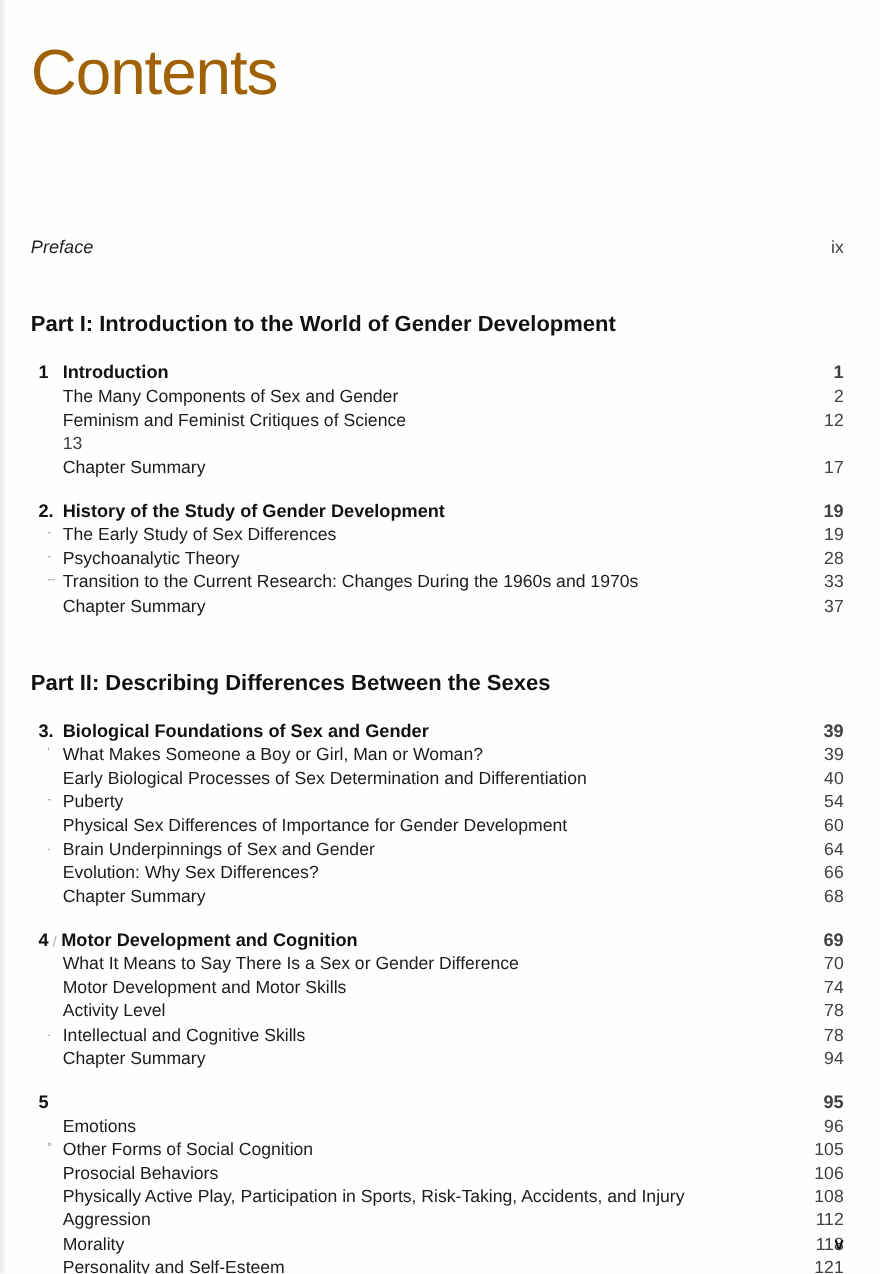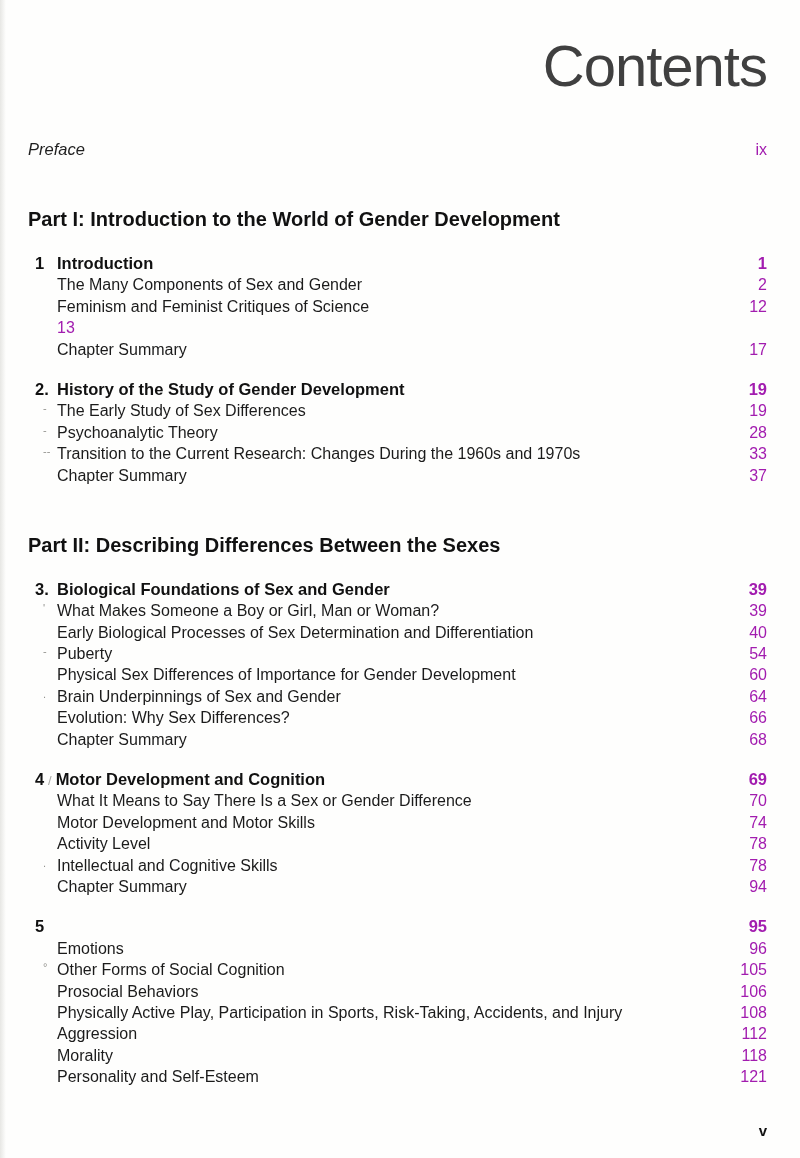--- a/index.html
+++ b/index.html
@@ -25,34 +25,33 @@
     width: 7px;
     background: linear-gradient(90deg, #e7e7e4 0%, rgba(231,231,228,0) 85%);
     pointer-events: none;
   }
   .doc-title {
     margin: 0;
     font-size: 58px;
     font-weight: 300;
     letter-spacing: -1px;
     line-height: 72px;
-    color: #404040;
-    text-align: right;
+    color: #a16207;
   }
   .row {
     display: flex;
     justify-content: space-between;
     align-items: baseline;
     line-height: 21.4px;
     height: 21.4px;
     font-size: 16px;
     white-space: nowrap;
   }
   .preface-row {
-    margin-top: 36px;
+    margin-top: 112px;
     line-height: 22px;
     height: 22px;
   }
   .preface-label {
     font-style: italic;
     font-size: 16.5px;
     color: #1f1f1f;
   }
   .part-heading {
     margin-top: 50px;
@@ -80,21 +79,21 @@
   .section-row { padding-left: 29px; }
   .sec-title { position: relative; }
   .tick {
     position: absolute;
     left: -14px;
     top: 3px;
     color: #93938f;
     font-size: 11px;
     line-height: 11px;
   }
-  .page-num { text-align: right; color: #a21caf; }
+  .page-num { text-align: right; color: #404040; }
   .folio {
     position: absolute;
     top: 1122px;
     right: 33px;
     font-size: 15px;
     font-weight: bold;
     color: #111111;
   }
 </style>
 </head>

